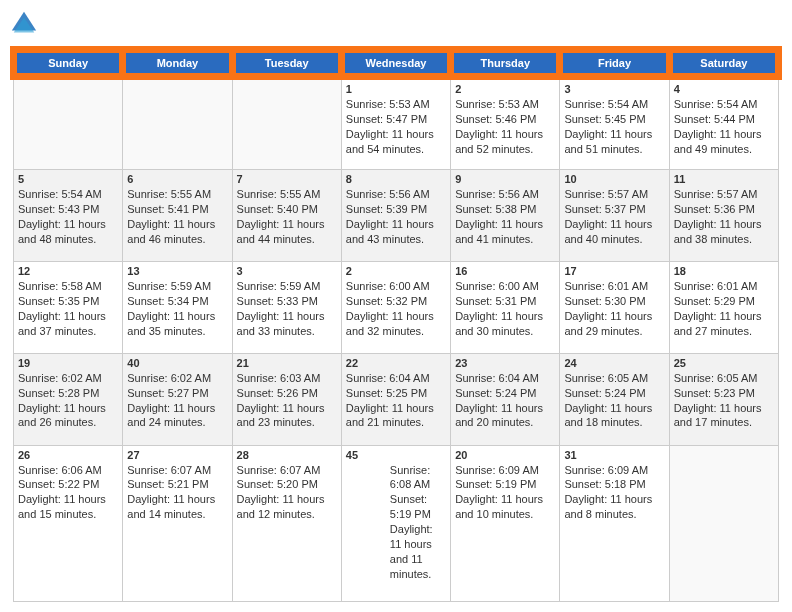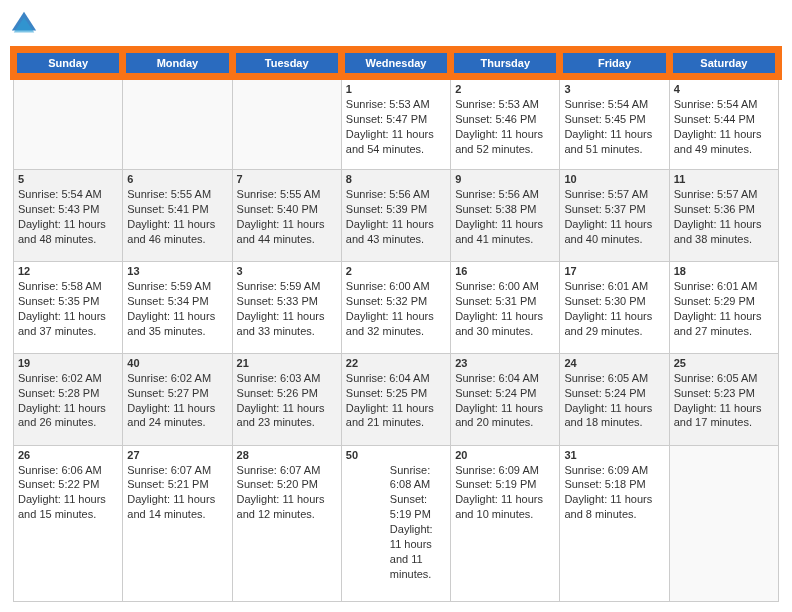--- a/index.html
+++ b/index.html
@@ -331,21 +331,21 @@
 and 14 minutes.</div>
           </td>
           <td>
             <span class="day-num">28</span>
             <div class="cell-text" style="white-space: pre-line;">Sunrise: 6:07 AM
 Sunset: 5:20 PM
 Daylight: 11 hours
 and 12 minutes.</div>
           </td>
           <td>
-            <span class="day-num">50</span>
+            <span class="day-num">45</span>
             <div class="cell-text" style="white-space: pre-line; margin-left: 44px;">Sunrise: 6:08 AM
 Sunset: 5:19 PM
 Daylight: 11 hours
 and 11 minutes.</div>
           </td>
           <td>
             <span class="day-num">20</span>
             <div class="cell-text" style="white-space: pre-line;">Sunrise: 6:09 AM
 Sunset: 5:19 PM
 Daylight: 11 hours

